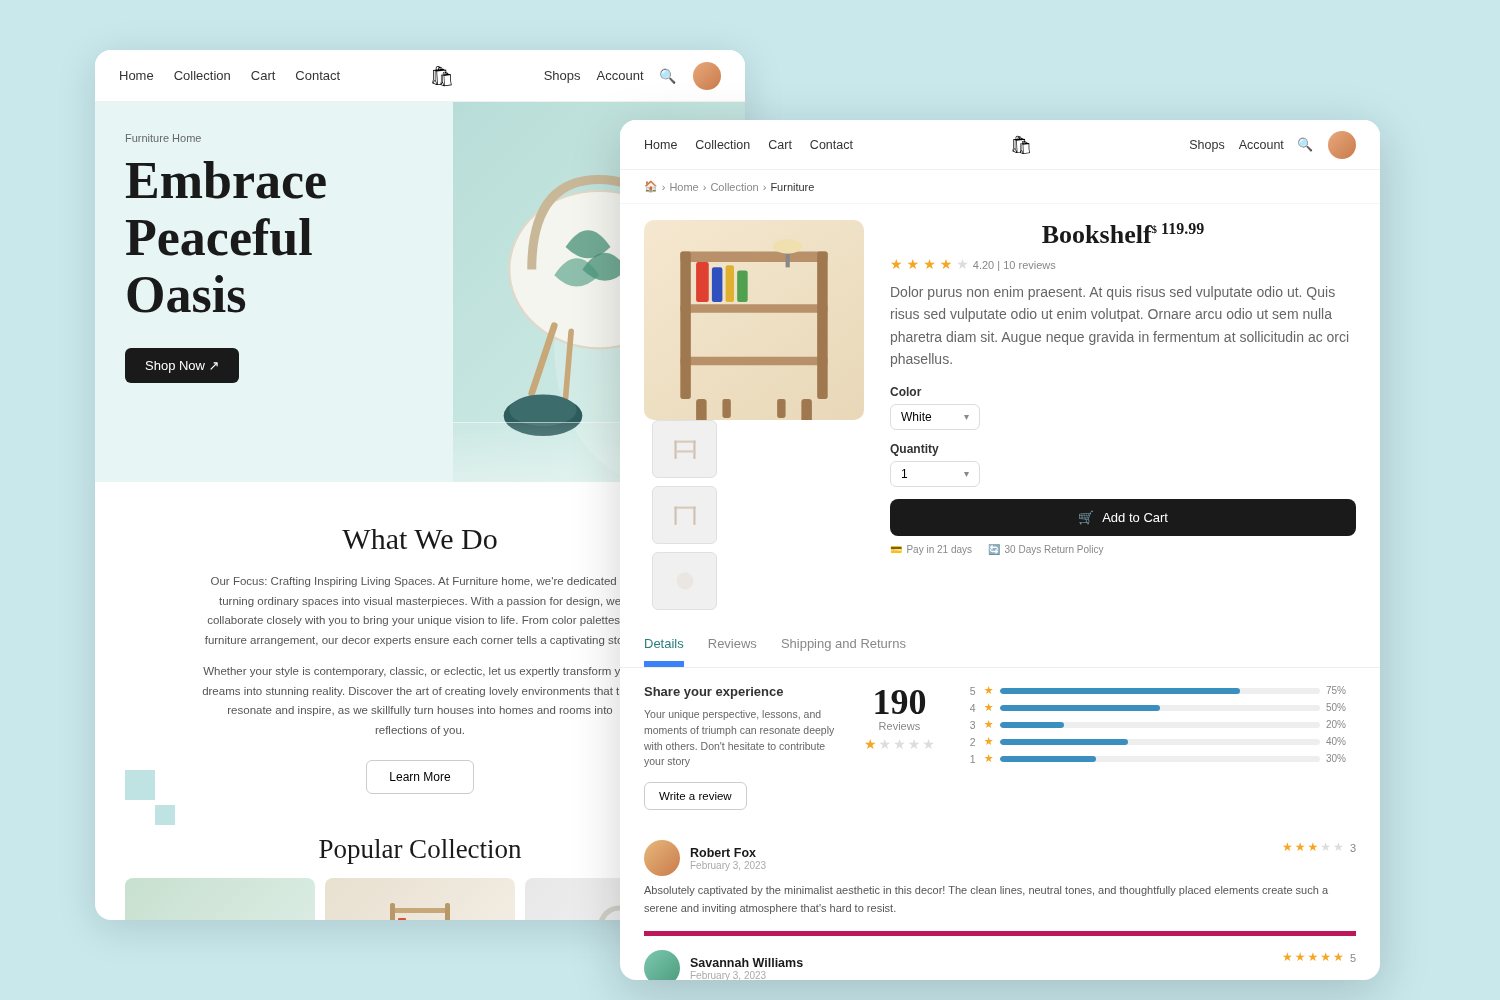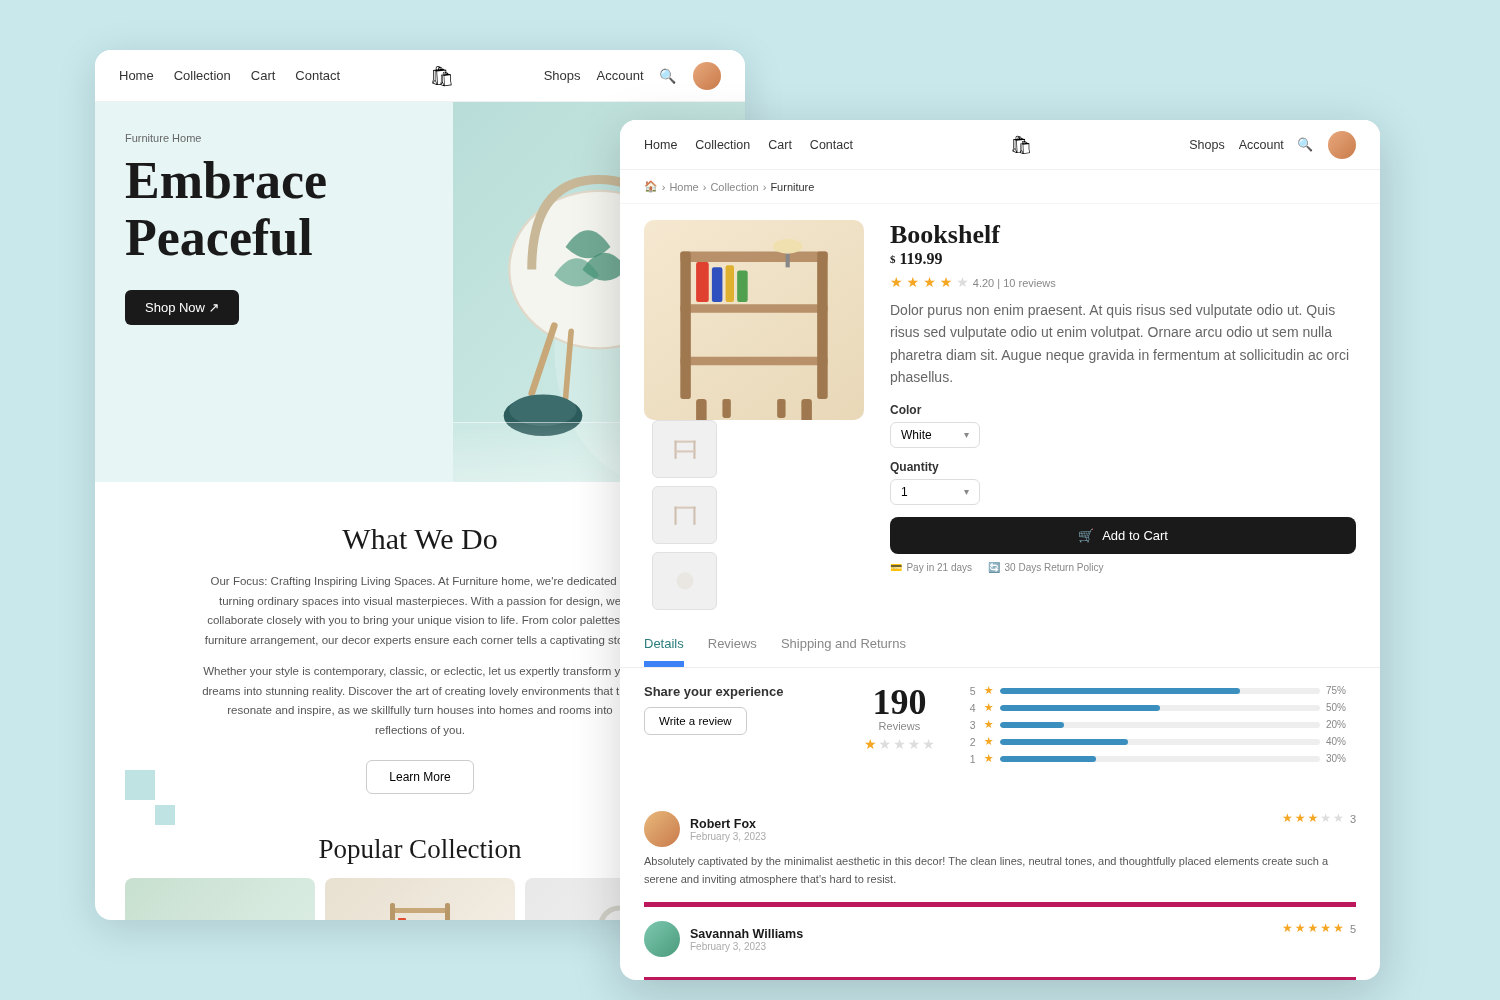--- a/index.html
+++ b/index.html
@@ -288,21 +288,20 @@
     
     .product-info {
       flex: 1;
       padding-left: 10px;
     }
     .product-header {
       display: flex;
       justify-content: center;
       align-items: flex-start;
       margin-bottom: 6px;
-      flex-direction: column;
     }
     .product-title {
       font-size: 26px;
       font-weight: 700;
       color: #1a1a1a;
     }
     .product-price {
       font-size: 16px;
       font-weight: 600;
       color: #1a1a1a;
@@ -579,20 +578,21 @@
       <div class="avatar-circle"></div>
     </div>
   </nav>
 
   <div class="back-hero">
     <div class="back-hero-text">
       <div class="back-hero-label">Furniture Home</div>
       <div class="back-hero-title">
         <span>Embrace</span><br>
         <span>Peaceful</span><br>
+        <span>Oasis</span>
       </div>
       <button class="back-hero-btn">Shop Now ↗</button>
     </div>
     <div class="back-hero-img">
 
       <svg viewBox="0 0 260 300" class="chair-svg">
 
         <ellipse cx="180" cy="200" rx="90" ry="120" fill="rgba(255,255,255,0.2)"></ellipse>
 
         <ellipse cx="130" cy="130" rx="80" ry="70" fill="#f5f5f0" stroke="#e0d8c8" stroke-width="2"></ellipse>
@@ -795,20 +795,21 @@
   <div class="product-tabs">
     <div class="tab active">Details</div>
     <div class="tab">Reviews</div>
     <div class="tab">Shipping and Returns</div>
   </div>
 
   <div class="reviews-container">
 
     <div class="review-left">
       <h3>Share your experience</h3>
+      <p>Your unique perspective, lessons, and moments of triumph can resonate deeply with others. Don't hesitate to contribute your story</p>
       <button class="write-review-btn">Write a review</button>
     </div>
 
     <div class="review-right">
       <div class="review-summary">
         <div class="total-reviews">
           <div class="total-num">190</div>
           <div class="total-label">Reviews</div>
           <div class="avg-stars">
             <span class="star">★</span>

